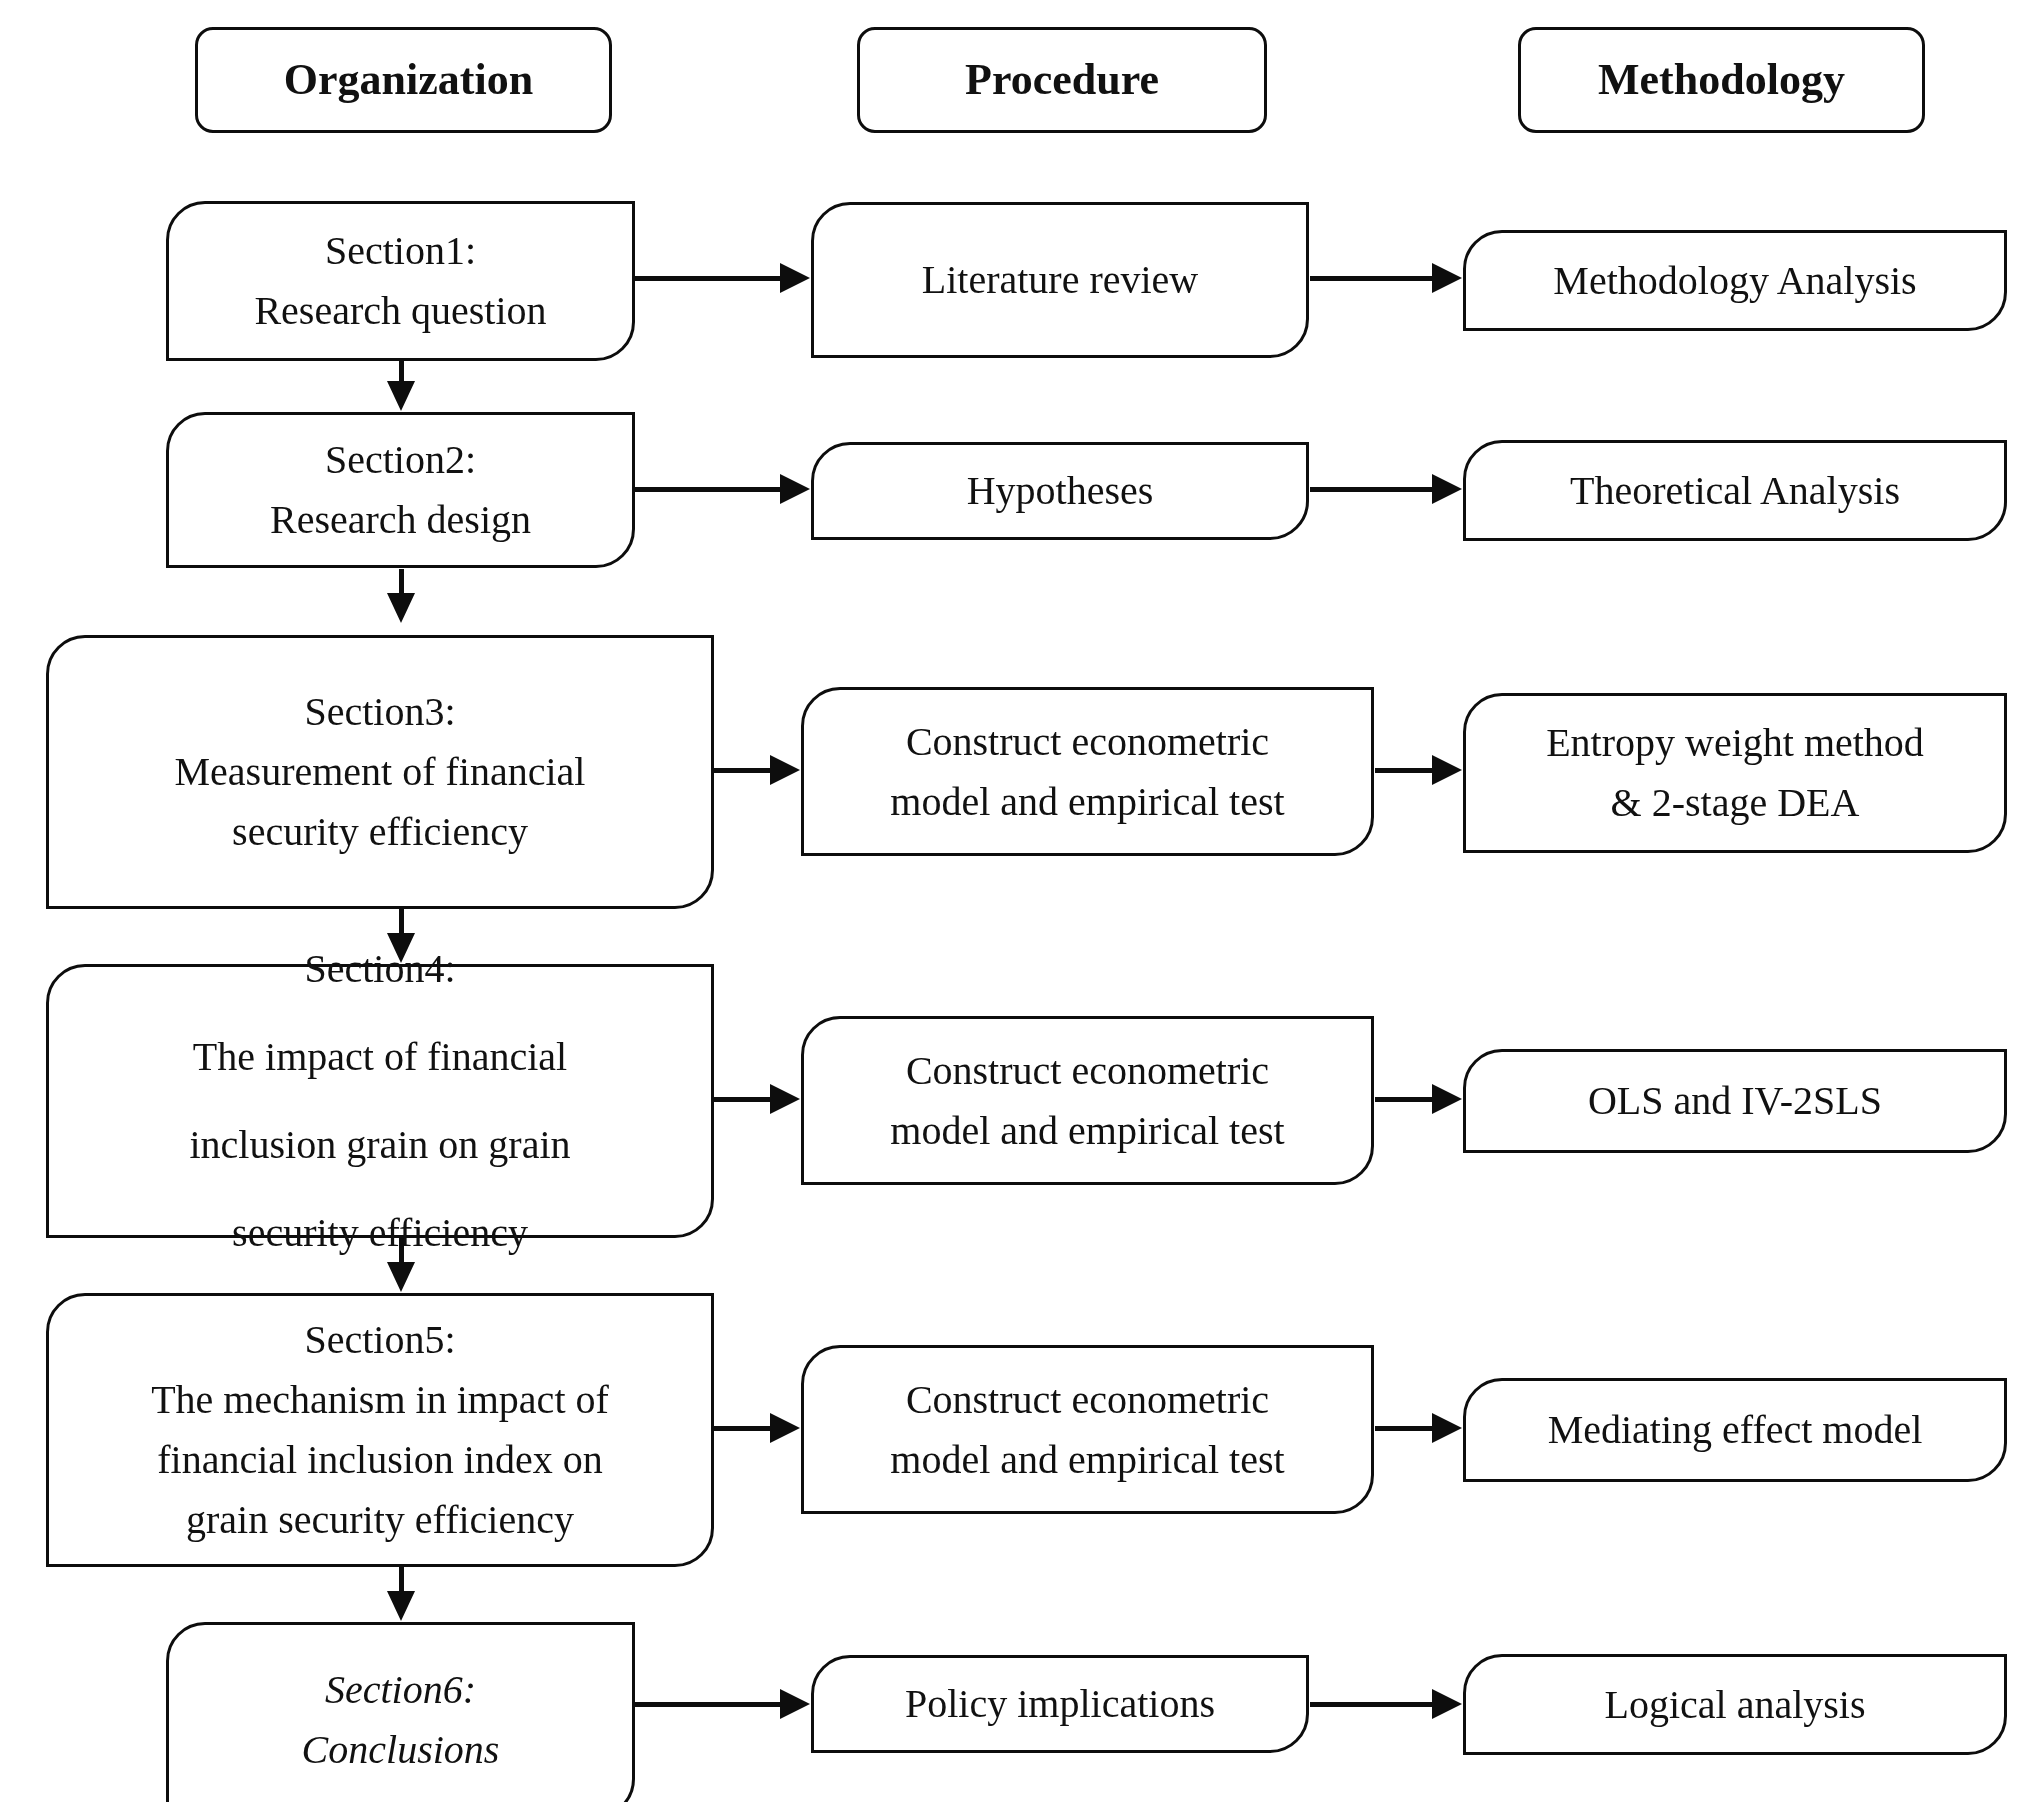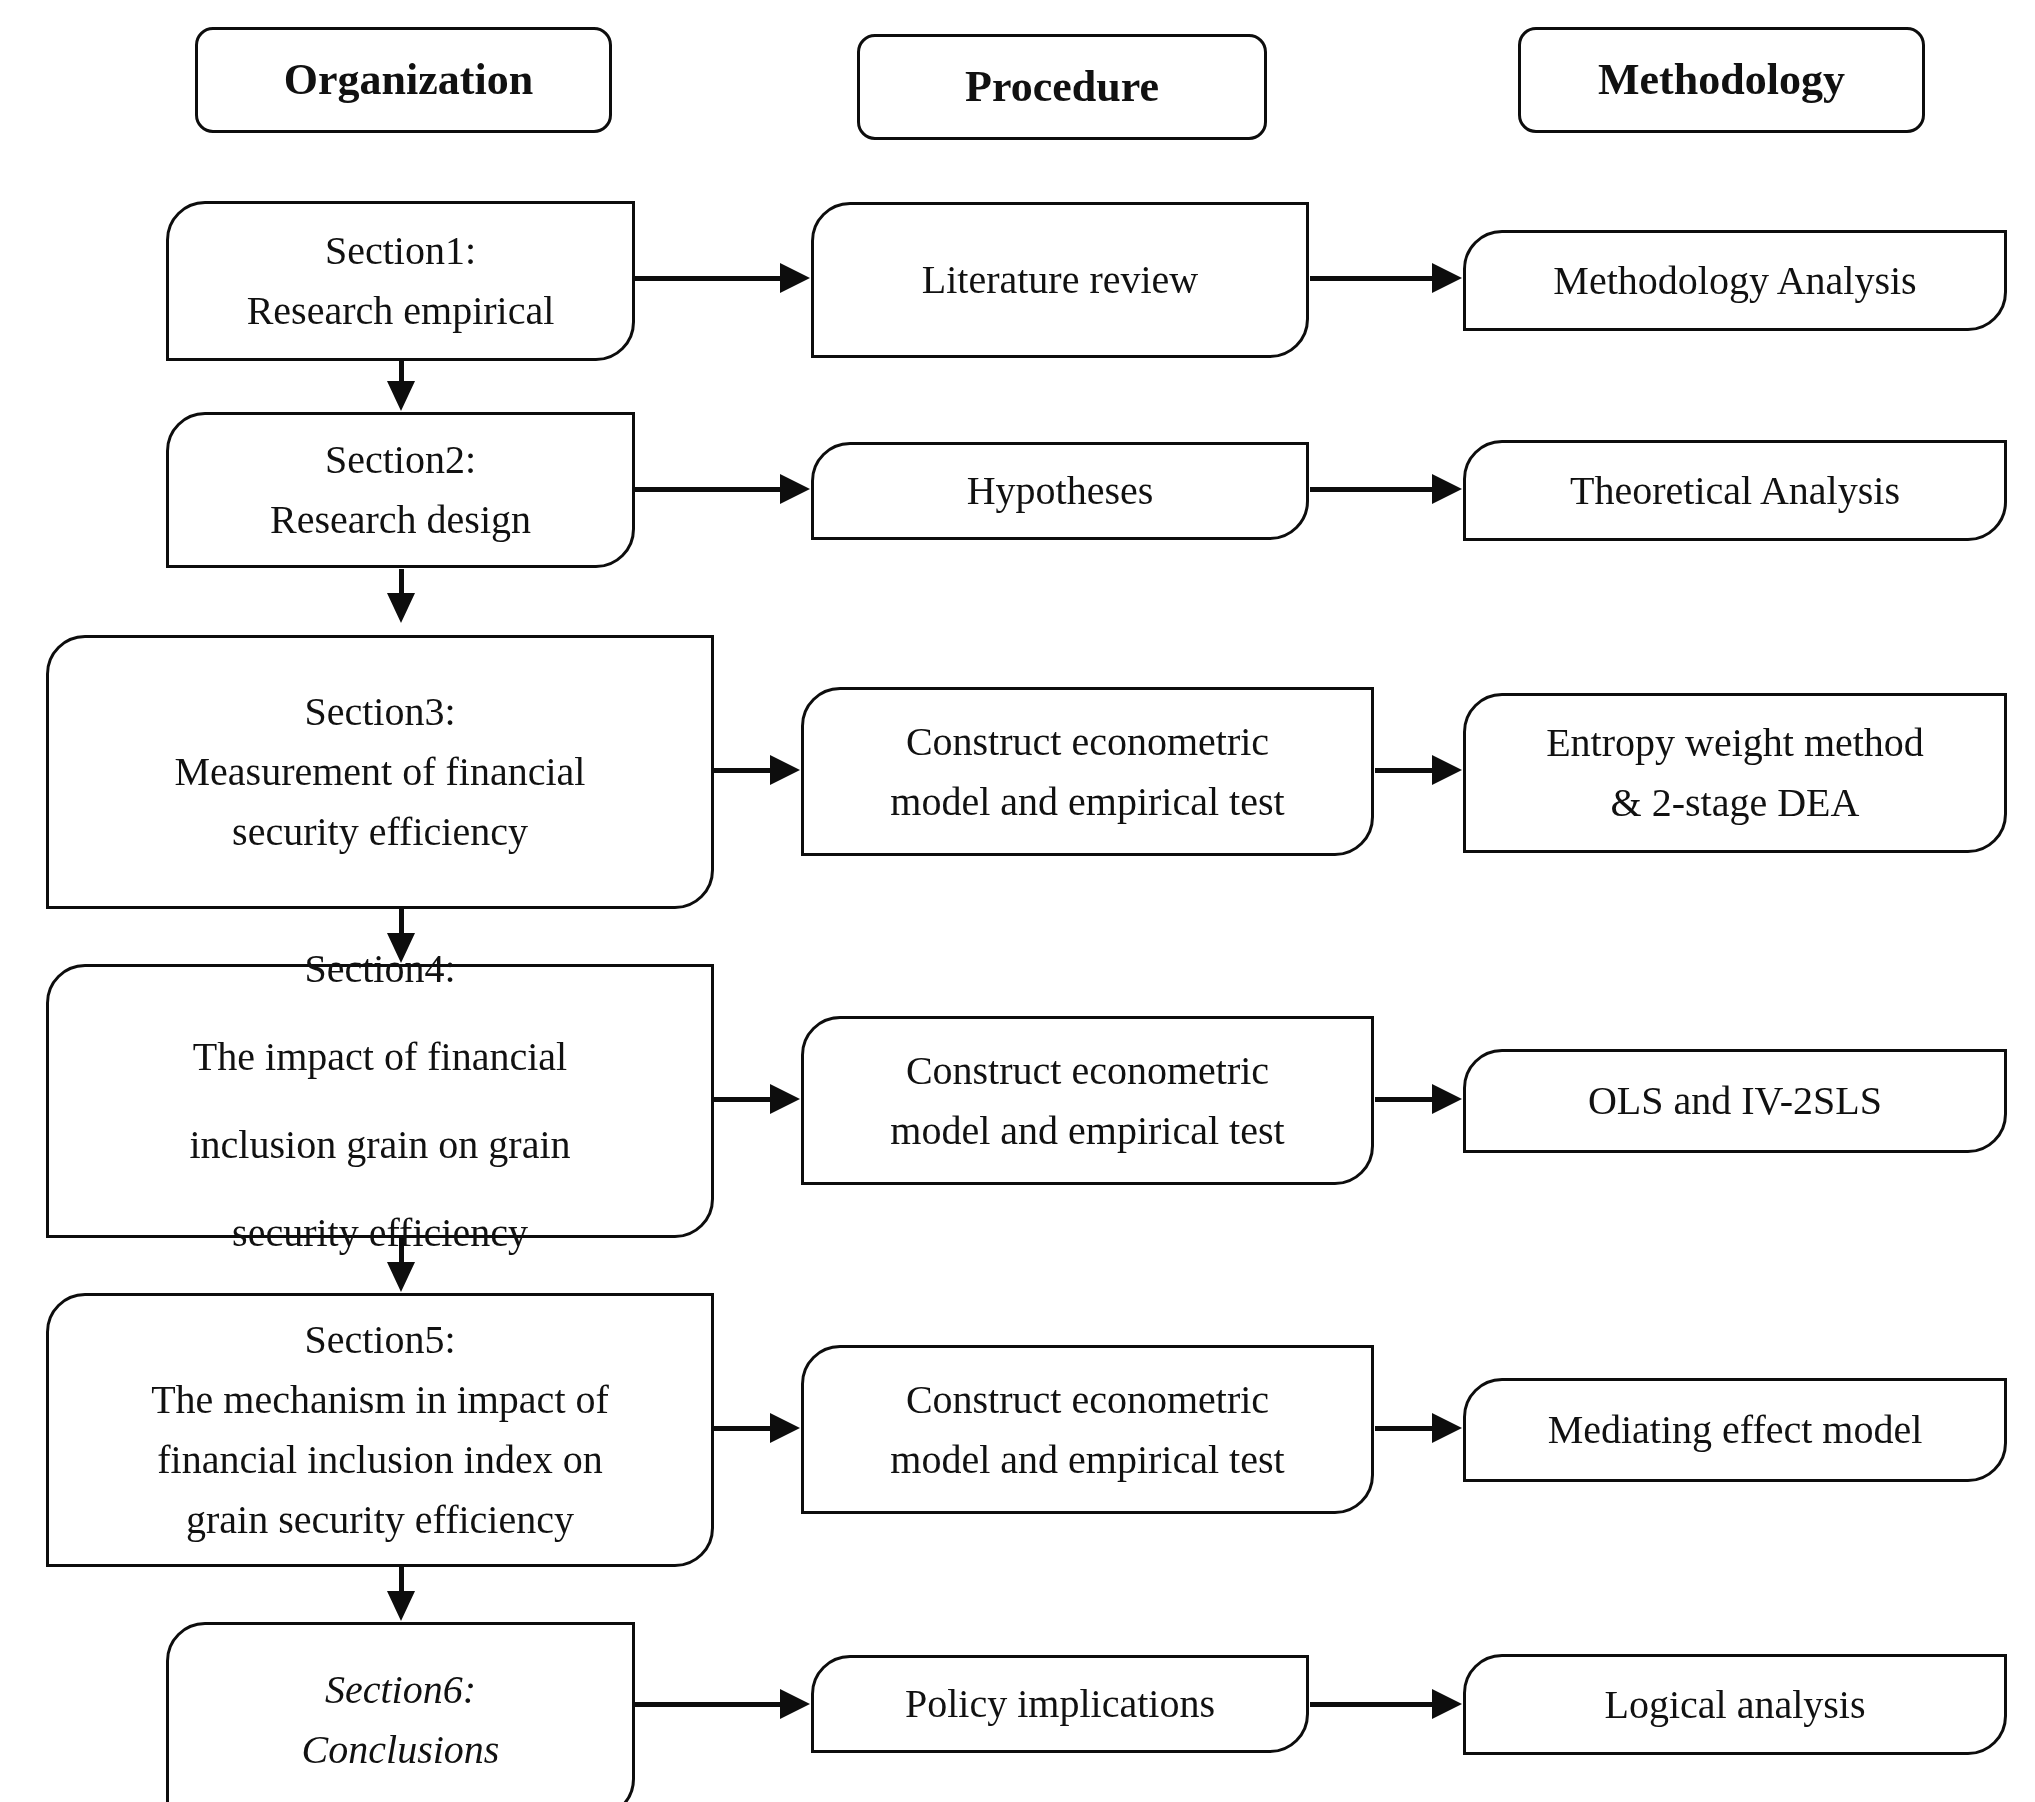--- a/index.html
+++ b/index.html
@@ -62,26 +62,26 @@
     border-left: 14.3px solid transparent;
     border-right: 14.3px solid transparent;
   }
 </style>
 </head>
 <body>
 
 <div id="figure">
 
   <div class="box header" style="left:195px; top:27px; width:417px; height:106px;padding-left:10px;">Organization</div>
-  <div class="box header" style="left:857px; top:27px; width:410px; height:106px;margin-top:7px;">Procedure</div>
+  <div class="box header" style="left:857px; top:27px; width:410px; height:106px;">Procedure</div>
   <div class="box header" style="left:1518px; top:27px; width:407px; height:106px;">Methodology</div>
 
   <div class="box card" style="left:166px; top:201px; width:469px; height:160px;">
     <div class="line">Section1:</div>
-    <div class="line">Research empirical</div>
+    <div class="line">Research question</div>
   </div>
   <div class="box card" style="left:811px; top:202px; width:498px; height:156px;">
     <div class="line">Literature review</div>
   </div>
   <div class="box card" style="left:1463px; top:230px; width:544px; height:101px;">
     <div class="line">Methodology Analysis</div>
   </div>
   <div class="arrow-right" style="left:635px; top:276px; width:146px;"></div>
   <div class="arrow-right" style="left:1310px; top:276px; width:123px;"></div>
   <div class="arrow-down" style="left:399px; top:360px; height:21.5px;"></div>

